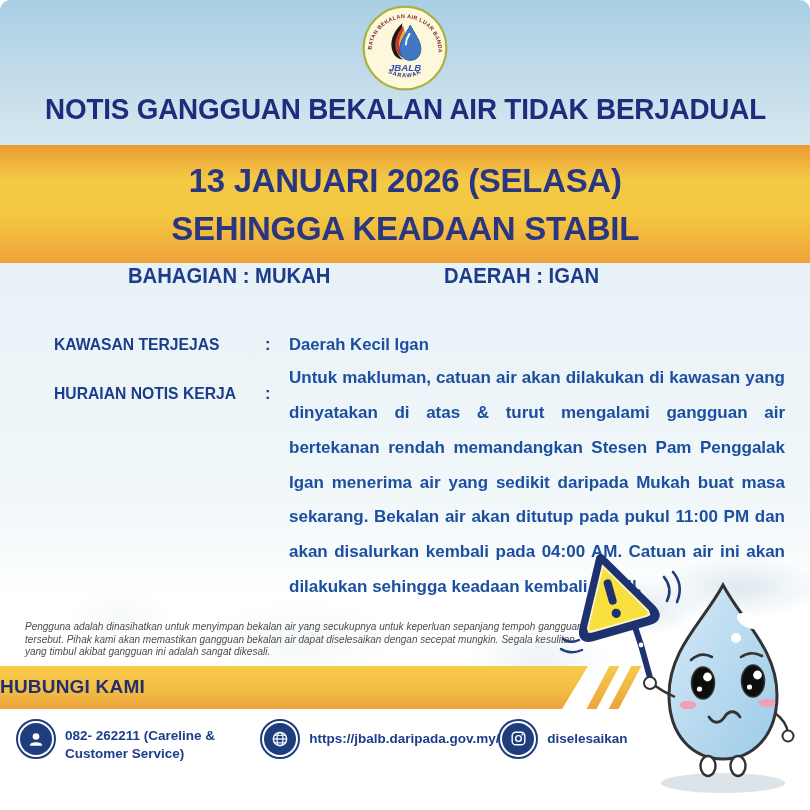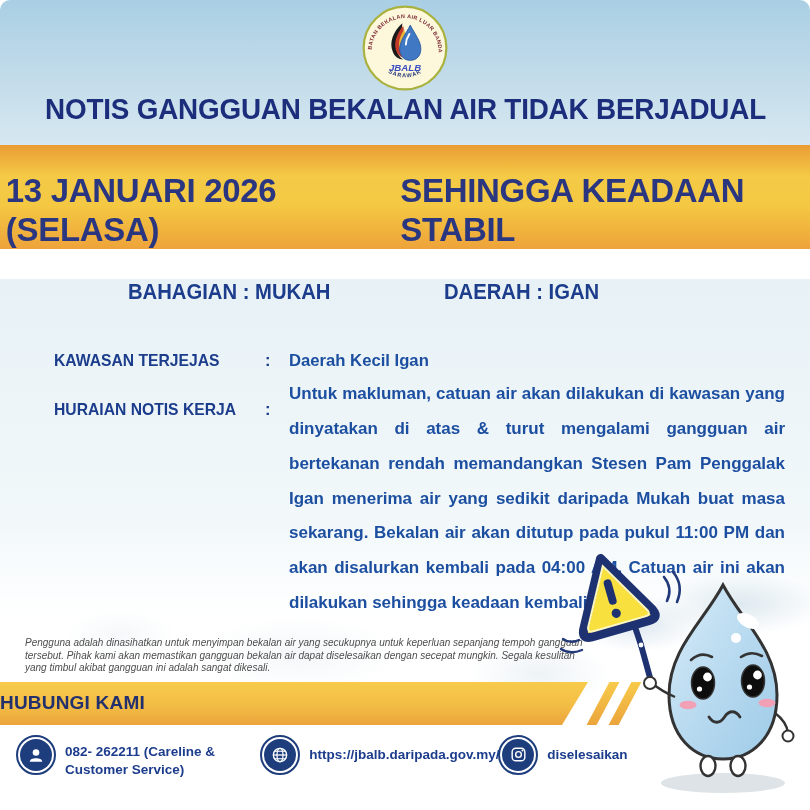--- a/index.html
+++ b/index.html
@@ -12,39 +12,39 @@
     height:145px;background:linear-gradient(180deg,#a9cfe4 0%,#c3dcea 55%,#d6e8f1 100%);
     display:flex;flex-direction:column;align-items:center;
   }
   .logo-wrap{margin-top:4px;width:88px;height:88px;}
   .title{
     margin:1px 0 0 0;color:#1b2d7b;font-size:29px;font-weight:bold;
     transform:scaleX(0.96);white-space:nowrap;letter-spacing:-0.2px;
   }
   
   .banner{
-    height:104px;display:flex;align-items:flex-end;justify-content:center;gap:9px;
+    height:118px;display:flex;flex-direction:column;align-items:center;justify-content:center;gap:9px;
     background:linear-gradient(180deg,#ea9c33 0%,#f4ca46 30%,#f4c842 58%,#eea33a 100%);
   }
   .banner div{color:#2b3680;font-size:34px;font-weight:bold;transform:scaleX(0.97);letter-spacing:-0.3px;}
   
   .mid{
     position:relative;height:547px;
     background:linear-gradient(180deg,#e7f1f6 0%,#f2f8fa 45%,#ffffff 62%,#ffffff 100%);
   }
   .splash{
     position:absolute;left:0;top:285px;width:810px;height:180px;pointer-events:none;
     background:
       radial-gradient(90px 40px at 640px 60px,rgba(160,190,210,.35),rgba(160,190,210,0) 70%),
       radial-gradient(120px 45px at 740px 40px,rgba(150,185,205,.30),rgba(150,185,205,0) 70%),
       radial-gradient(100px 50px at 540px 110px,rgba(175,200,215,.22),rgba(175,200,215,0) 70%),
       radial-gradient(140px 55px at 300px 90px,rgba(185,205,218,.16),rgba(185,205,218,0) 70%),
       radial-gradient(80px 35px at 120px 70px,rgba(185,205,218,.14),rgba(185,205,218,0) 70%);
   }
-  .region-row{position:relative;height:30px;margin-top:30px;}
+  .region-row{position:relative;height:30px;}
   .region-row span{
     position:absolute;top:0;color:#1c3c8c;font-size:22px;font-weight:bold;
     transform:scaleX(0.92);transform-origin:left;white-space:nowrap;
   }
   .bahagian{left:128px;} .daerah{left:444px;}
   .details{
     display:grid;grid-template-columns:203px 16px 1fr;column-gap:8px;row-gap:6px;
     margin:42px 25px 0 54px;position:relative;z-index:1;
   }
   .dlabel{color:#1c3c8c;font-size:16.5px;font-weight:bold;transform:scaleX(0.95);transform-origin:left;white-space:nowrap;}

